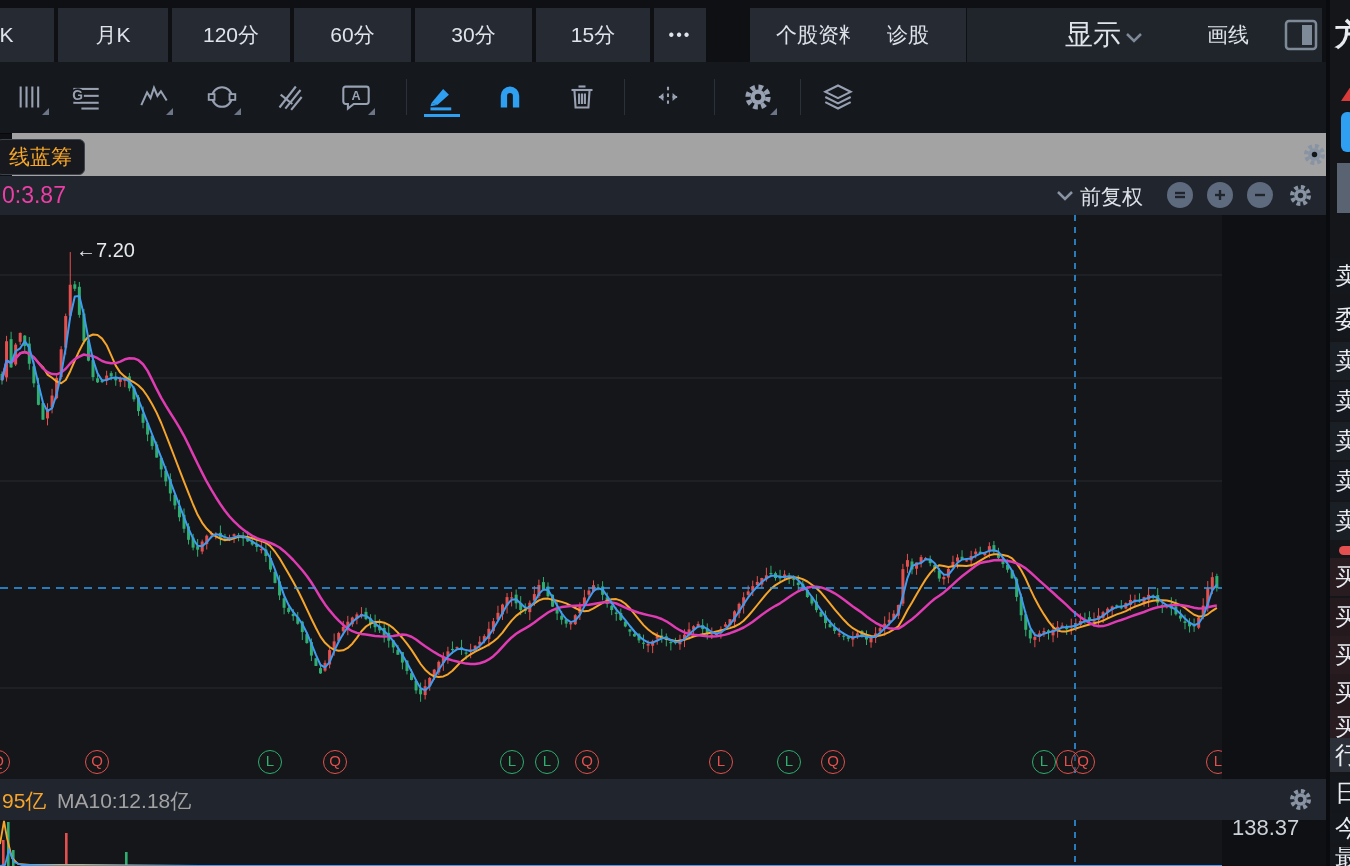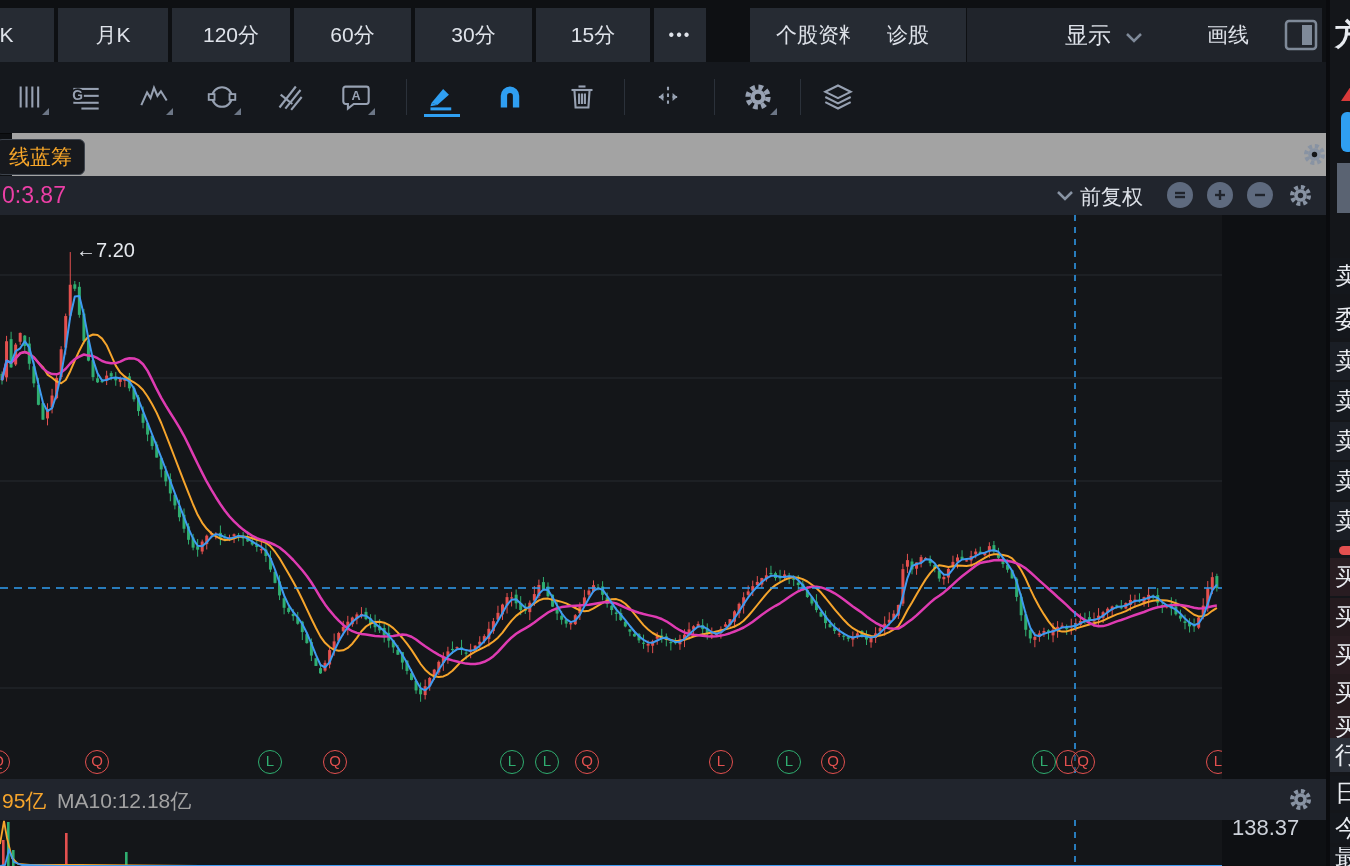--- a/index.html
+++ b/index.html
@@ -72,21 +72,21 @@
     <div class="tab" style="left:654px;width:52px;font-size:16px;letter-spacing:2px;">
         <span>•••</span>
       </div>
     <div class="tab" style="left:750px;width:136px;">
         <span>个股资料</span>
       </div>
     <div class="tab" style="left:850px;width:116px;">
         <span>诊股</span>
       </div>
     <div id="tab-right-zone" style="left:967px;width:355px;">
-      <span style="position:absolute;left:98px;font-size:23px;color:#dfe3ea;">显示</span>
+      <span style="position:absolute;left:98px;font-size:28px;color:#dfe3ea;">显示</span>
       <svg style="position:absolute;left:158px;top:24px;" width="18" height="12">
           <polyline points="2,2 9,9 16,2" fill="none" stroke="#7f8a99" stroke-width="2.5"></polyline>
         </svg>
       <span style="position:absolute;left:240px;font-size:21px;color:#dfe3ea;">画线</span>
       <svg style="position:absolute;left:316px;top:10px;" width="36" height="34">
         <rect x="3" y="3" width="30" height="28" rx="3" fill="none" stroke="#7f8a99" stroke-width="2.5"></rect>
         <rect x="19" y="7" width="10" height="20" fill="#7f8a99"></rect>
       </svg>
     </div>
   </div>

